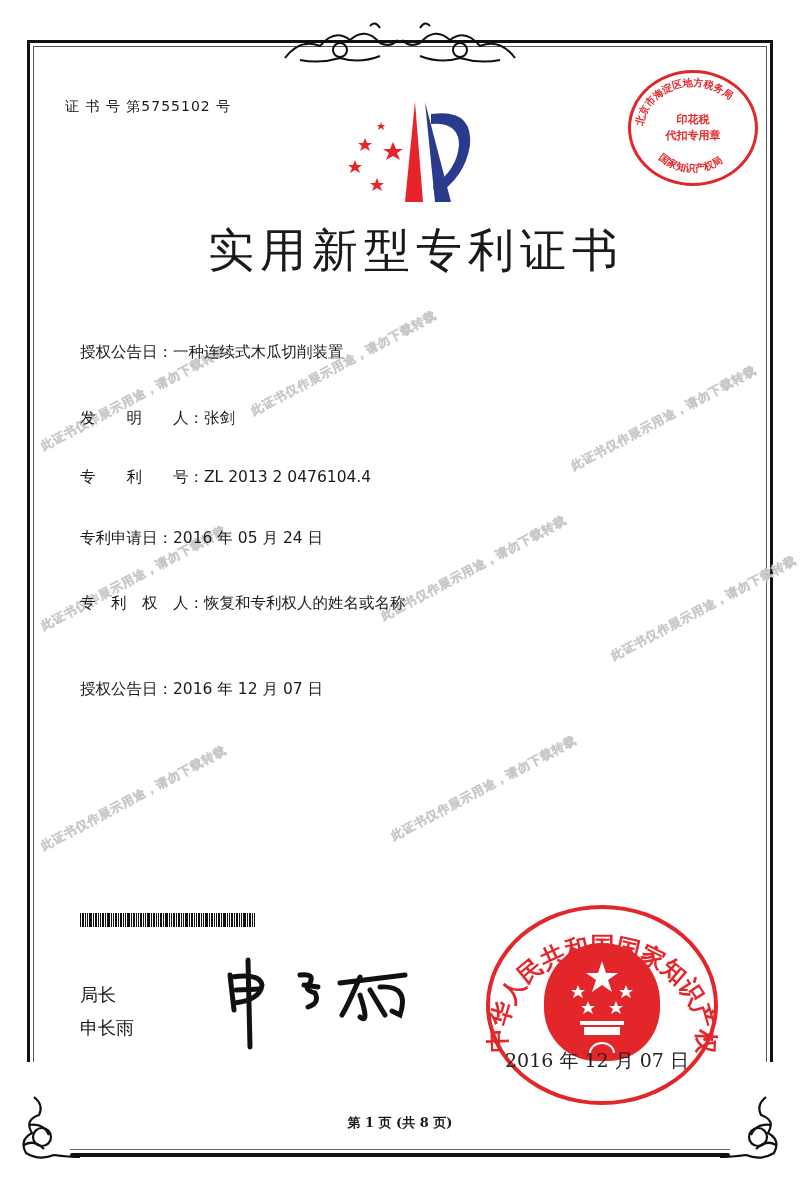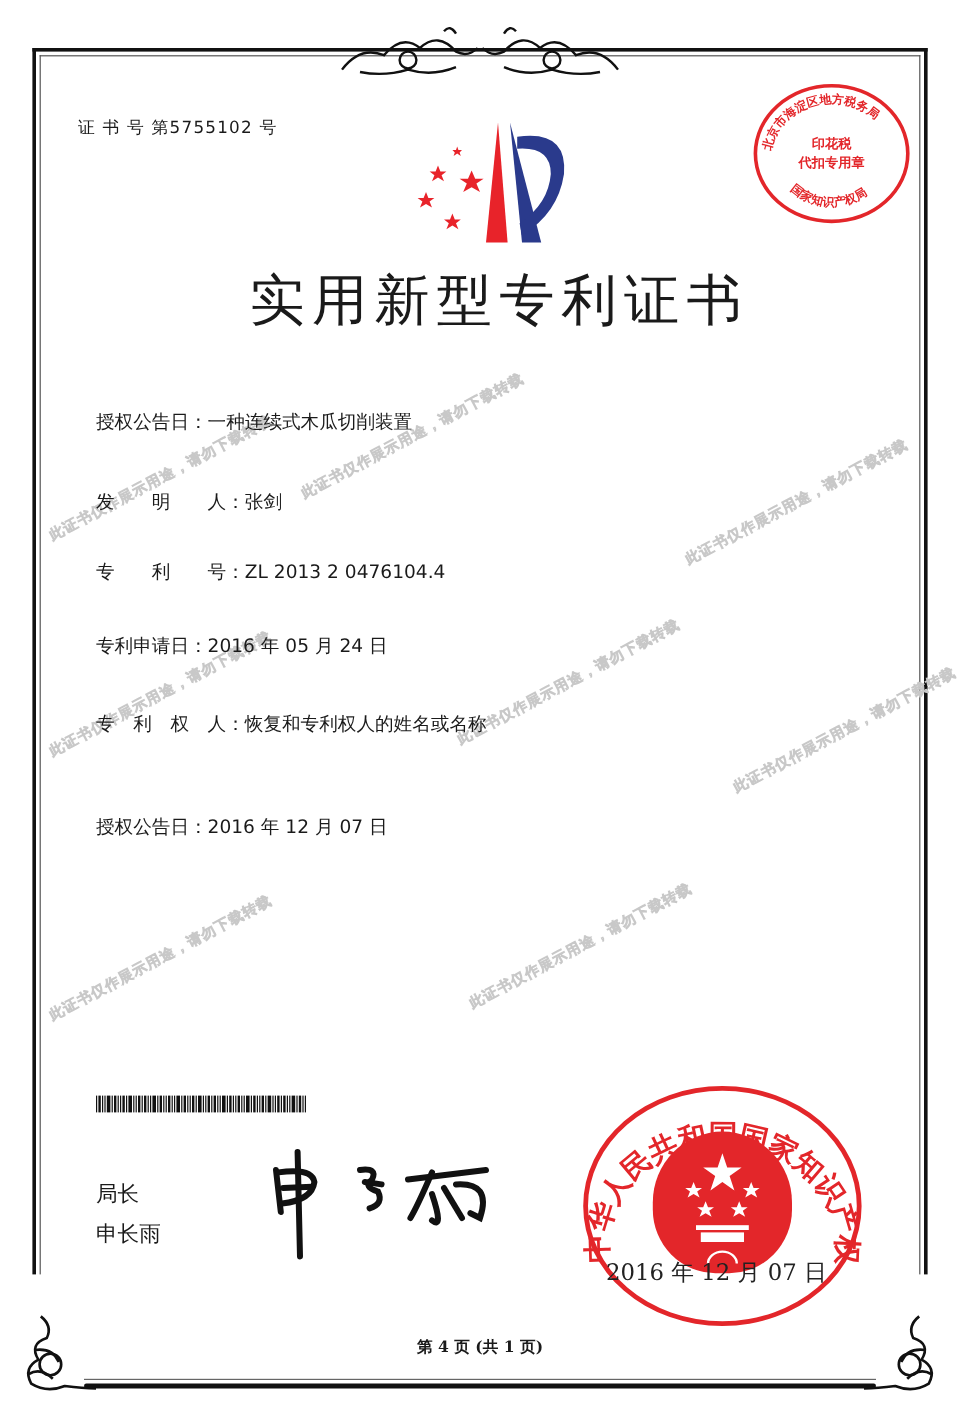--- a/index.html
+++ b/index.html
@@ -278,13 +278,13 @@
         <polygon points="72,58 74,63 79,63 75,66 77,71 72,68 67,71 69,66 65,63 70,63"></polygon>
         <rect x="36" y="78" width="44" height="4"></rect>
           <rect x="40" y="84" width="36" height="8"></rect>
         <path d="M46 110 A12 10 0 0 1 70 110" fill="none" stroke="#fff" stroke-width="2"></path>
       </g>
     </svg>
   </div>
 </div>
 <div class="stamp-date">2016 年 12 月 07 日</div>
 
-<div class="page-no">第 4 页 (共 1 页)</div>
+<div class="page-no">第 1 页 (共 8 页)</div>
 
 </body></html>

